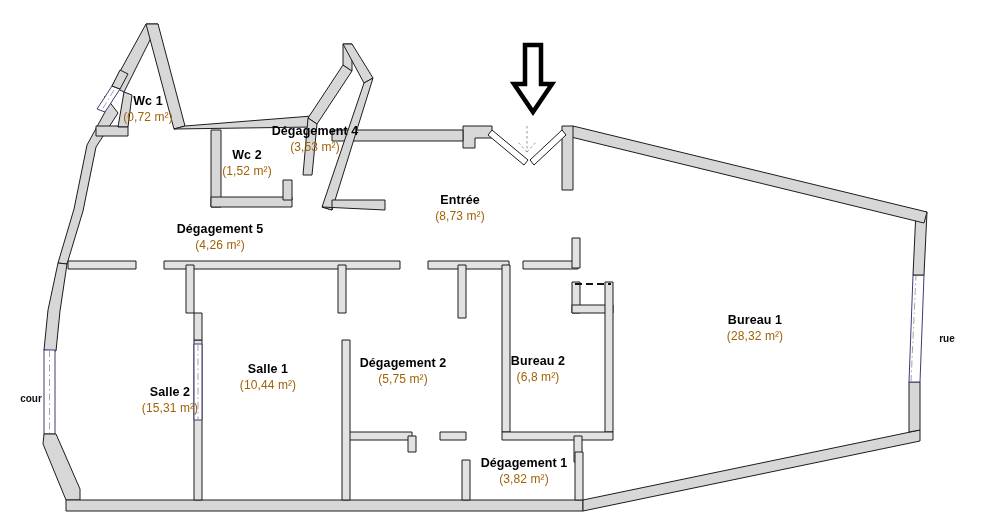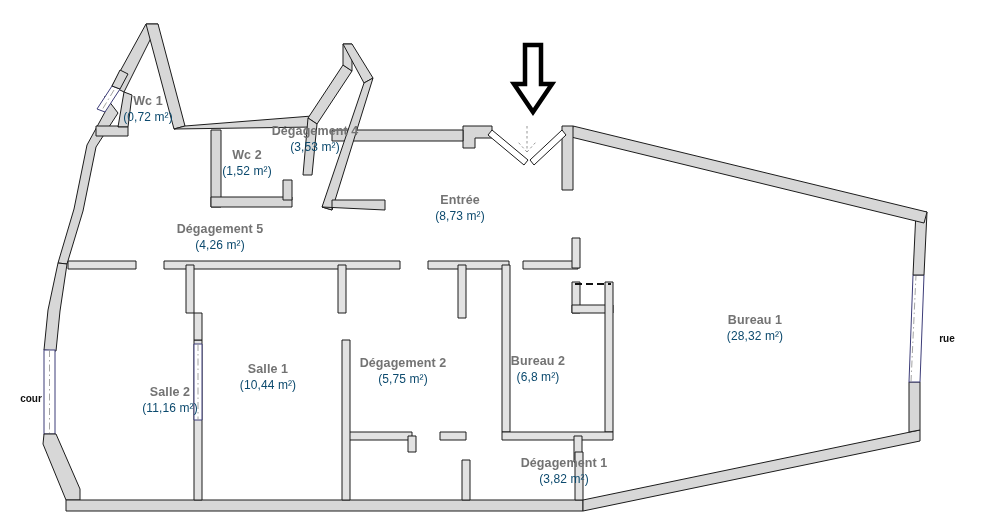--- a/index.html
+++ b/index.html
@@ -32,28 +32,28 @@
     text-align: center;
     transform: translate(-50%, 0);
     white-space: nowrap;
     line-height: 1.25;
     pointer-events: none;
   }
   .room-name {
     display: block;
     font-size: 12.5px;
     font-weight: bold;
-    color: #737373;
+    color: #000000;
     letter-spacing: 0.1px;
   }
   .room-area {
     display: block;
     font-size: 12px;
     font-weight: normal;
-    color: #0c4a6e;
+    color: #a16207;
     letter-spacing: 0.1px;
   }
   .edge-label {
     position: absolute;
     font-size: 10px;
     font-weight: bold;
     color: #111111;
     white-space: nowrap;
     transform: translate(-50%, -50%);
     pointer-events: none;
@@ -304,39 +304,39 @@
     <span class="room-area">(8,73 m²)</span>
   </div>
 
   <div class="room-label" style="left:755px; top:313px;">
     <span class="room-name">Bureau 1</span>
     <span class="room-area">(28,32 m²)</span>
   </div>
 
   <div class="room-label" style="left:128px; top:385px;margin-left:42px;">
     <span class="room-name">Salle 2</span>
-    <span class="room-area">(11,16 m²)</span>
+    <span class="room-area">(15,31 m²)</span>
   </div>
 
   <div class="room-label" style="left:268px; top:362px;">
     <span class="room-name">Salle 1</span>
     <span class="room-area">(10,44 m²)</span>
   </div>
 
   <div class="room-label" style="left:403px; top:356px;">
     <span class="room-name">Dégagement 2</span>
     <span class="room-area">(5,75 m²)</span>
   </div>
 
   <div class="room-label" style="left:538px; top:354px;">
     <span class="room-name">Bureau 2</span>
     <span class="room-area">(6,8 m²)</span>
   </div>
 
-  <div class="room-label" style="left:524px; top:456px;margin-left:40px;">
+  <div class="room-label" style="left:524px; top:456px;">
     <span class="room-name">Dégagement 1</span>
     <span class="room-area">(3,82 m²)</span>
   </div>
 
   <div class="edge-label" style="left:31px; top:398px;">cour</div>
   <div class="edge-label" style="left:947px; top:338px;">rue</div>
 
 </div>
 
 </body></html>

